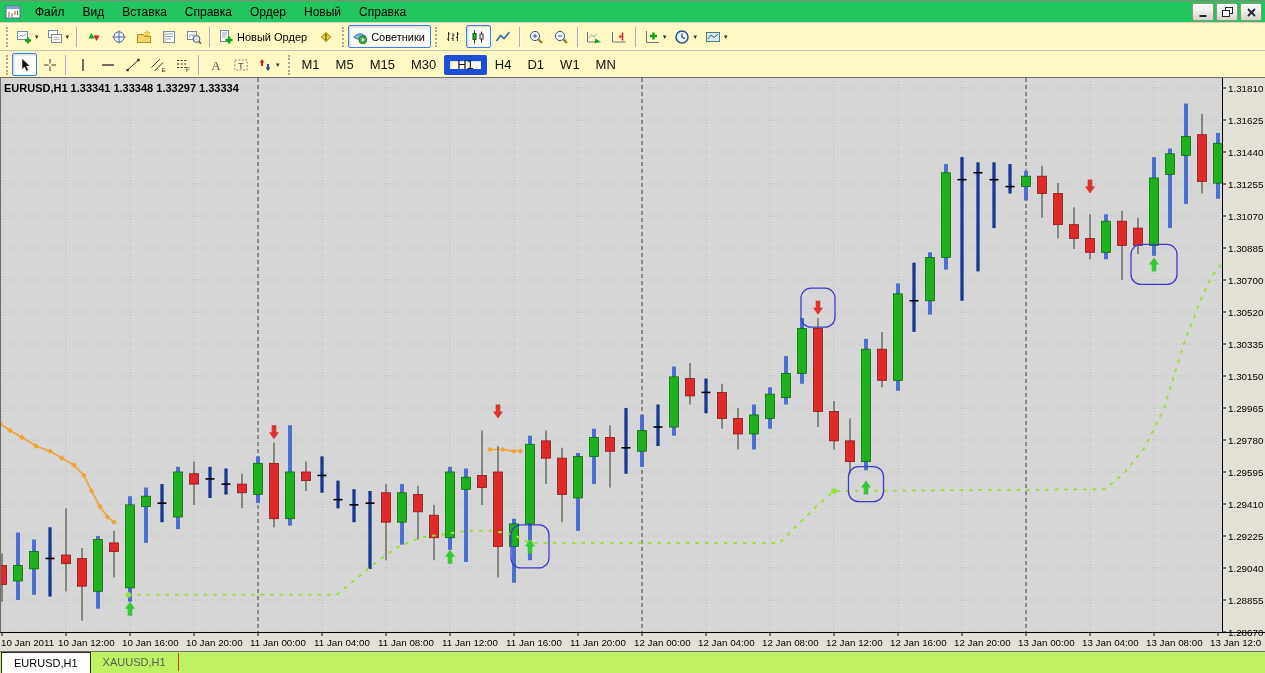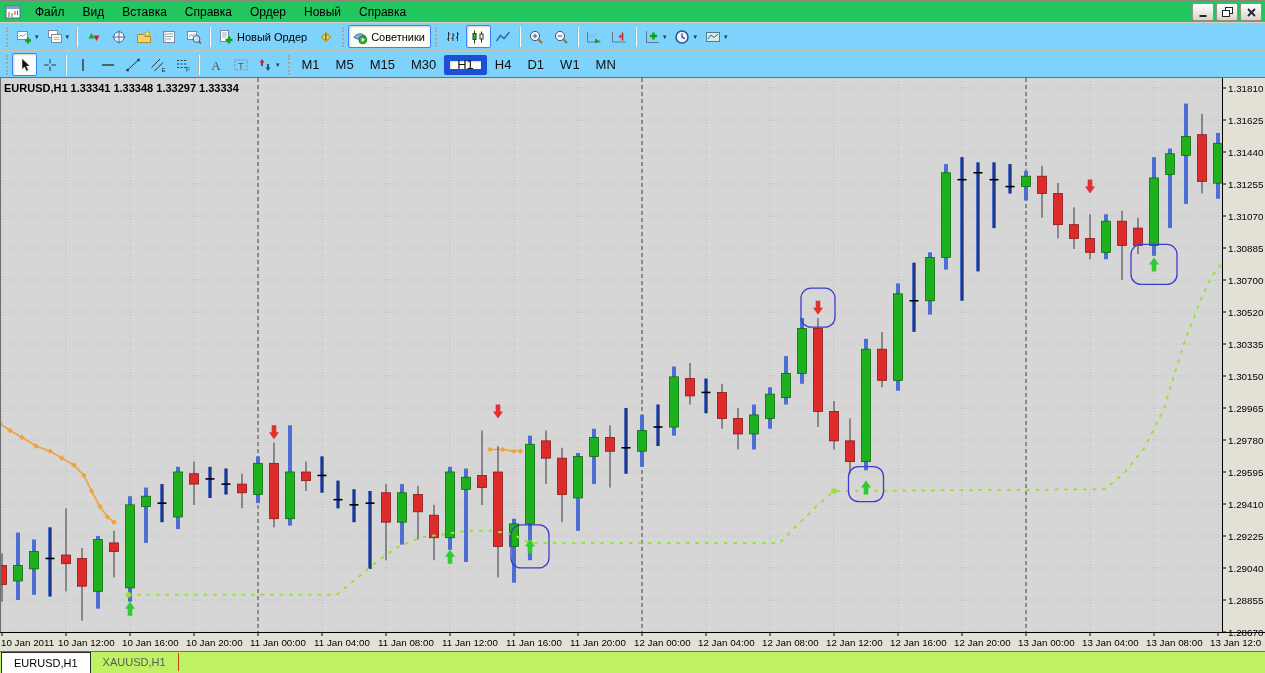--- a/index.html
+++ b/index.html
@@ -15,21 +15,21 @@
   }
   .app-icon{width:17px;height:16px;margin:0 4px 0 2px;display:inline-flex}
   .menu-item{font-size:12px;color:#000;padding:2px 9px;cursor:default;white-space:nowrap}
   .win-controls{margin-left:auto;display:flex;gap:2px;padding-right:3px}
   .win-btn{
     width:20px;height:16px;display:flex;align-items:center;justify-content:center;
     background:linear-gradient(#ffffff,#d8d5ca);border:1px solid #96927f;border-radius:2px;
   }
   
   .toolbar{
-    height:28px;display:flex;align-items:center;background:#7dd3fc;
+    height:28px;display:flex;align-items:center;background:#fef9c3;
     border-bottom:1px solid #c6c2b2;padding-left:2px;box-sizing:border-box;
   }
   .tb-btn{
     height:23px;min-width:25px;display:flex;align-items:center;justify-content:center;
     gap:3px;padding:0 3px;border:1px solid transparent;border-radius:2px;box-sizing:border-box;
   }
   .tb-btn.active{background:#fcfcf9;border:1px solid #3b82f6;box-shadow:inset 1px 1px 2px rgba(0,0,0,.18)}
   .tb-btn .lbl{font-size:11px;color:#000;white-space:nowrap;padding-right:2px}
   .tb-ic{width:16px;height:16px;display:inline-flex}
   .caret{font-size:7px;color:#333;line-height:1}

